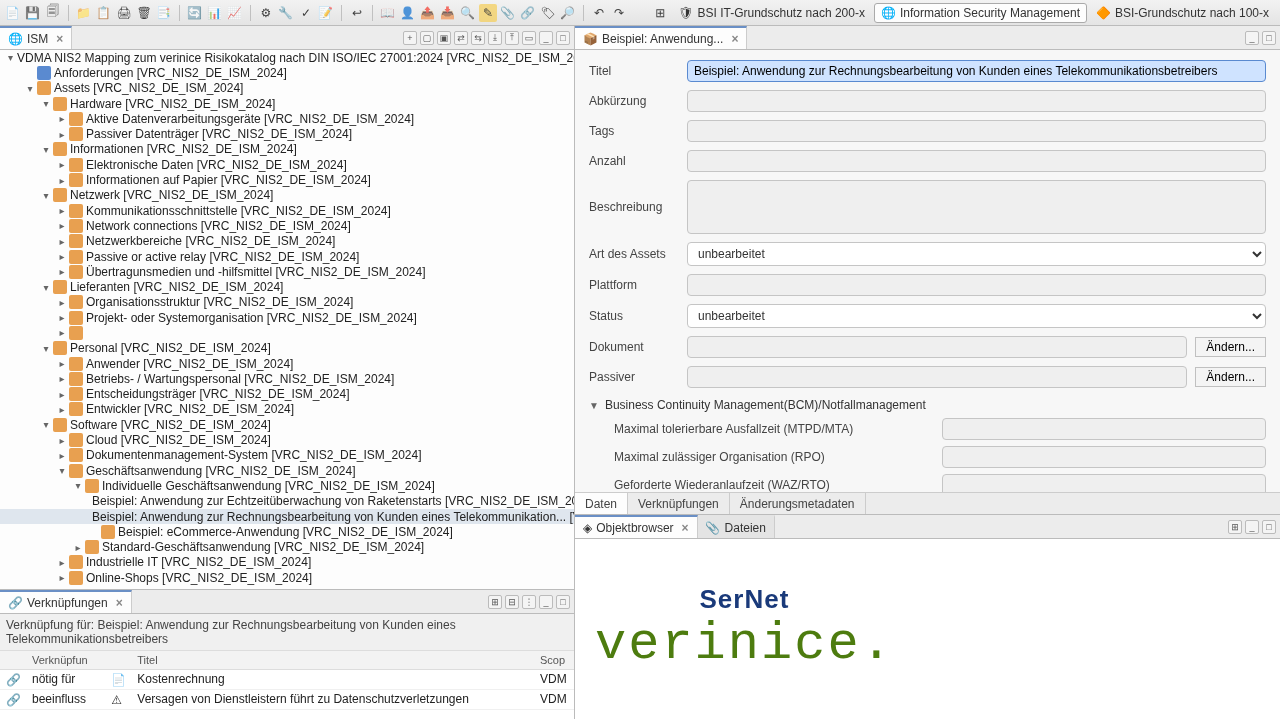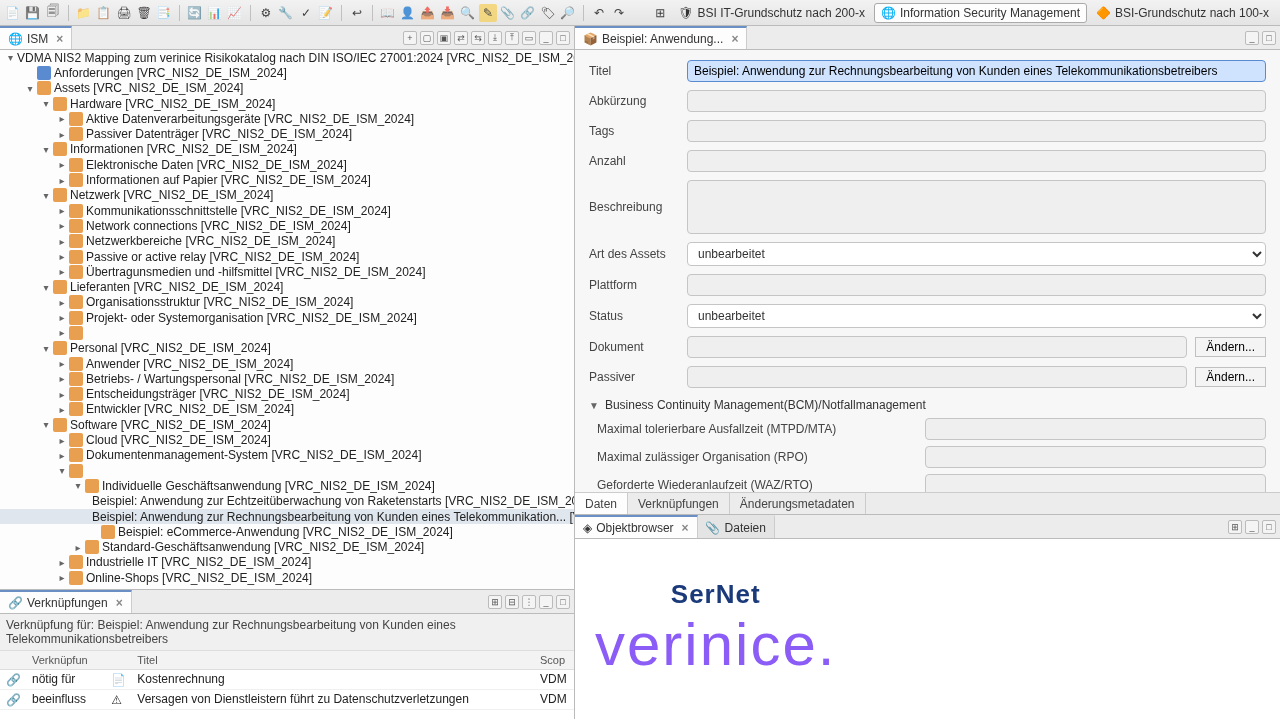--- a/index.html
+++ b/index.html
@@ -46,33 +46,33 @@
 .form-area { flex: 1; overflow: auto; background: #f7f7f7; padding: 10px 14px; }
 .form-row { display: flex; align-items: center; margin-bottom: 8px; gap: 8px; }
 .form-row label { width: 90px; font-size: 12px; color: #444; }
 .form-row input[type=text], .form-row textarea, .form-row select { flex: 1; font-size: 12px; padding: 3px 6px; border: 1px solid #c5c5c5; border-radius: 4px; background: #efefef; color: #333; }
 .form-row input.hl { background: #cfe3ff; border-color: #5a8ad0; color: #000; }
 .form-row textarea { height: 54px; resize: none; }
 .form-row .chg { padding: 2px 10px; background: #f4f4f4; border: 1px solid #c0c0c0; border-radius: 0; cursor: pointer; font-size: 12px; }
 .form-row select { -webkit-appearance: menulist; background: #fff; }
 .section-hd { display: flex; align-items: center; gap: 6px; font-size: 12px; color: #333; margin: 10px 0 6px; cursor: pointer; }
 .section-hd .tw { color: #666; font-size: 10px; }
-.bcm-row { display: flex; align-items: center; margin-bottom: 6px; gap: 8px; padding-left: 8px; }
+.bcm-row { display: flex; align-items: center; margin-bottom: 6px; gap: 8px; padding-left: 8px; margin-left: 17px; }
 .bcm-row label { width: 320px; font-size: 12px; color: #444; }
 .bcm-row input { flex: 1; font-size: 12px; padding: 3px 6px; border: 1px solid #c5c5c5; border-radius: 4px; background: #efefef; }
 
 .editor-bottom-tabs { height: 22px; border-top: 1px solid #ccc; background: #ececec; display: flex; align-items: stretch; }
 .editor-bottom-tabs .bt { padding: 0 10px; display: flex; align-items: center; font-size: 12px; color: #444; border-right: 1px solid #ccc; cursor: pointer; }
 .editor-bottom-tabs .bt.active { background: #fdfdfd; }
 
 .browser-area { height: 205px; border-top: 1px solid #bbb; display: flex; flex-direction: column; background: #fff; }
 .logo-area { flex: 1; display: flex; align-items: center; justify-content: flex-start; padding-left: 20px; }
 .logo-txt { font-family: Georgia, serif; }
 .logo-txt .sn { color: #1a3a7a; font-size: 26px; font-weight: bold; letter-spacing: 1px; display: block; text-align: center; }
-.logo-txt .vn { color: #8b5cf6; font-size: 60px; letter-spacing: 2px; }
+.logo-txt .vn { color: #4d7c0f; font-size: 52px; letter-spacing: 2px; font-family: Liberation Mono, monospace; }
 </style>
 </head>
 <body>
 
 <div class="toolbar">
   <span class="tb-btn">📄</span>
   <span class="tb-btn">💾</span>
   <span class="tb-btn">🗐</span>
   <span class="sep"></span>
   <span class="tb-btn">📁</span>
@@ -277,20 +277,21 @@
           <span>Cloud [VRC_NIS2_DE_ISM_2024]</span>
         </div>
         <div class="tree-row" style="padding-left: 56px;">
           <span class="twisty">▸</span>
           <span class="node-icon orange"></span>
           <span>Dokumentenmanagement-System [VRC_NIS2_DE_ISM_2024]</span>
         </div>
         <div class="tree-row" style="padding-left: 56px;">
           <span class="twisty">▾</span>
           <span class="node-icon orange"></span>
+          <span>Geschäftsanwendung [VRC_NIS2_DE_ISM_2024]</span>
         </div>
         <div class="tree-row" style="padding-left: 72px;">
           <span class="twisty">▾</span>
           <span class="node-icon orange"></span>
           <span>Individuelle Geschäftsanwendung [VRC_NIS2_DE_ISM_2024]</span>
         </div>
         <div class="tree-row" style="padding-left: 88px;">
           <span class="twisty none"></span>
           <span class="node-icon orange"></span>
           <span>Beispiel: Anwendung zur Echtzeitüberwachung von Raketenstarts [VRC_NIS2_DE_ISM_2024]</span>

